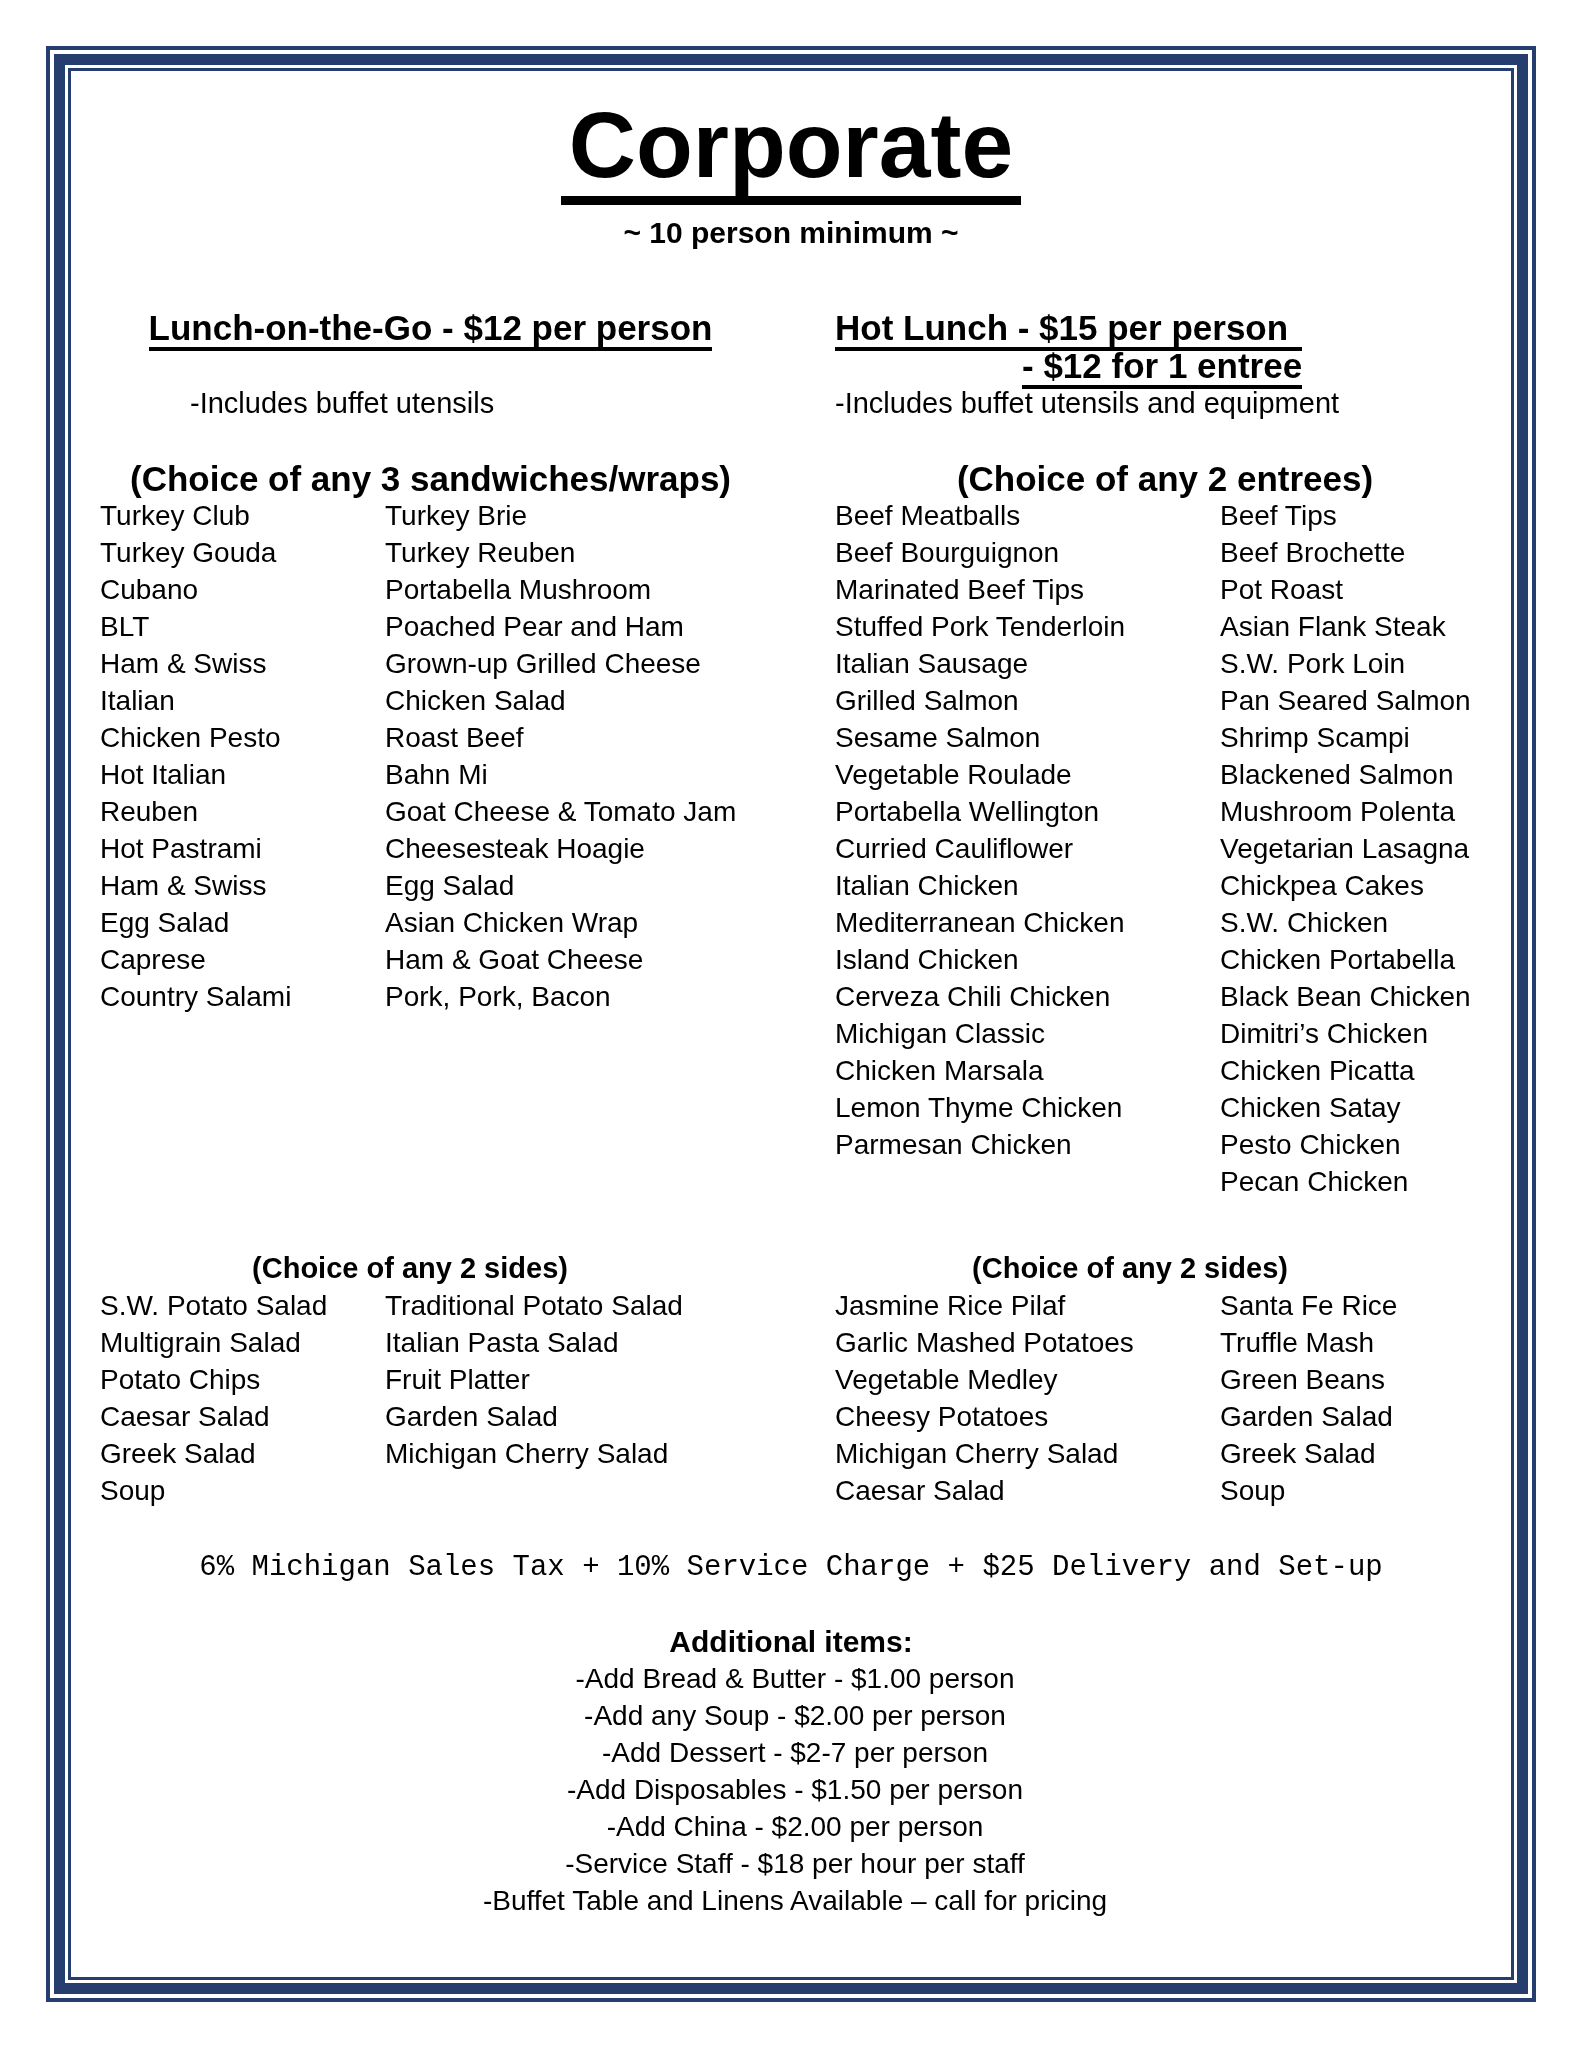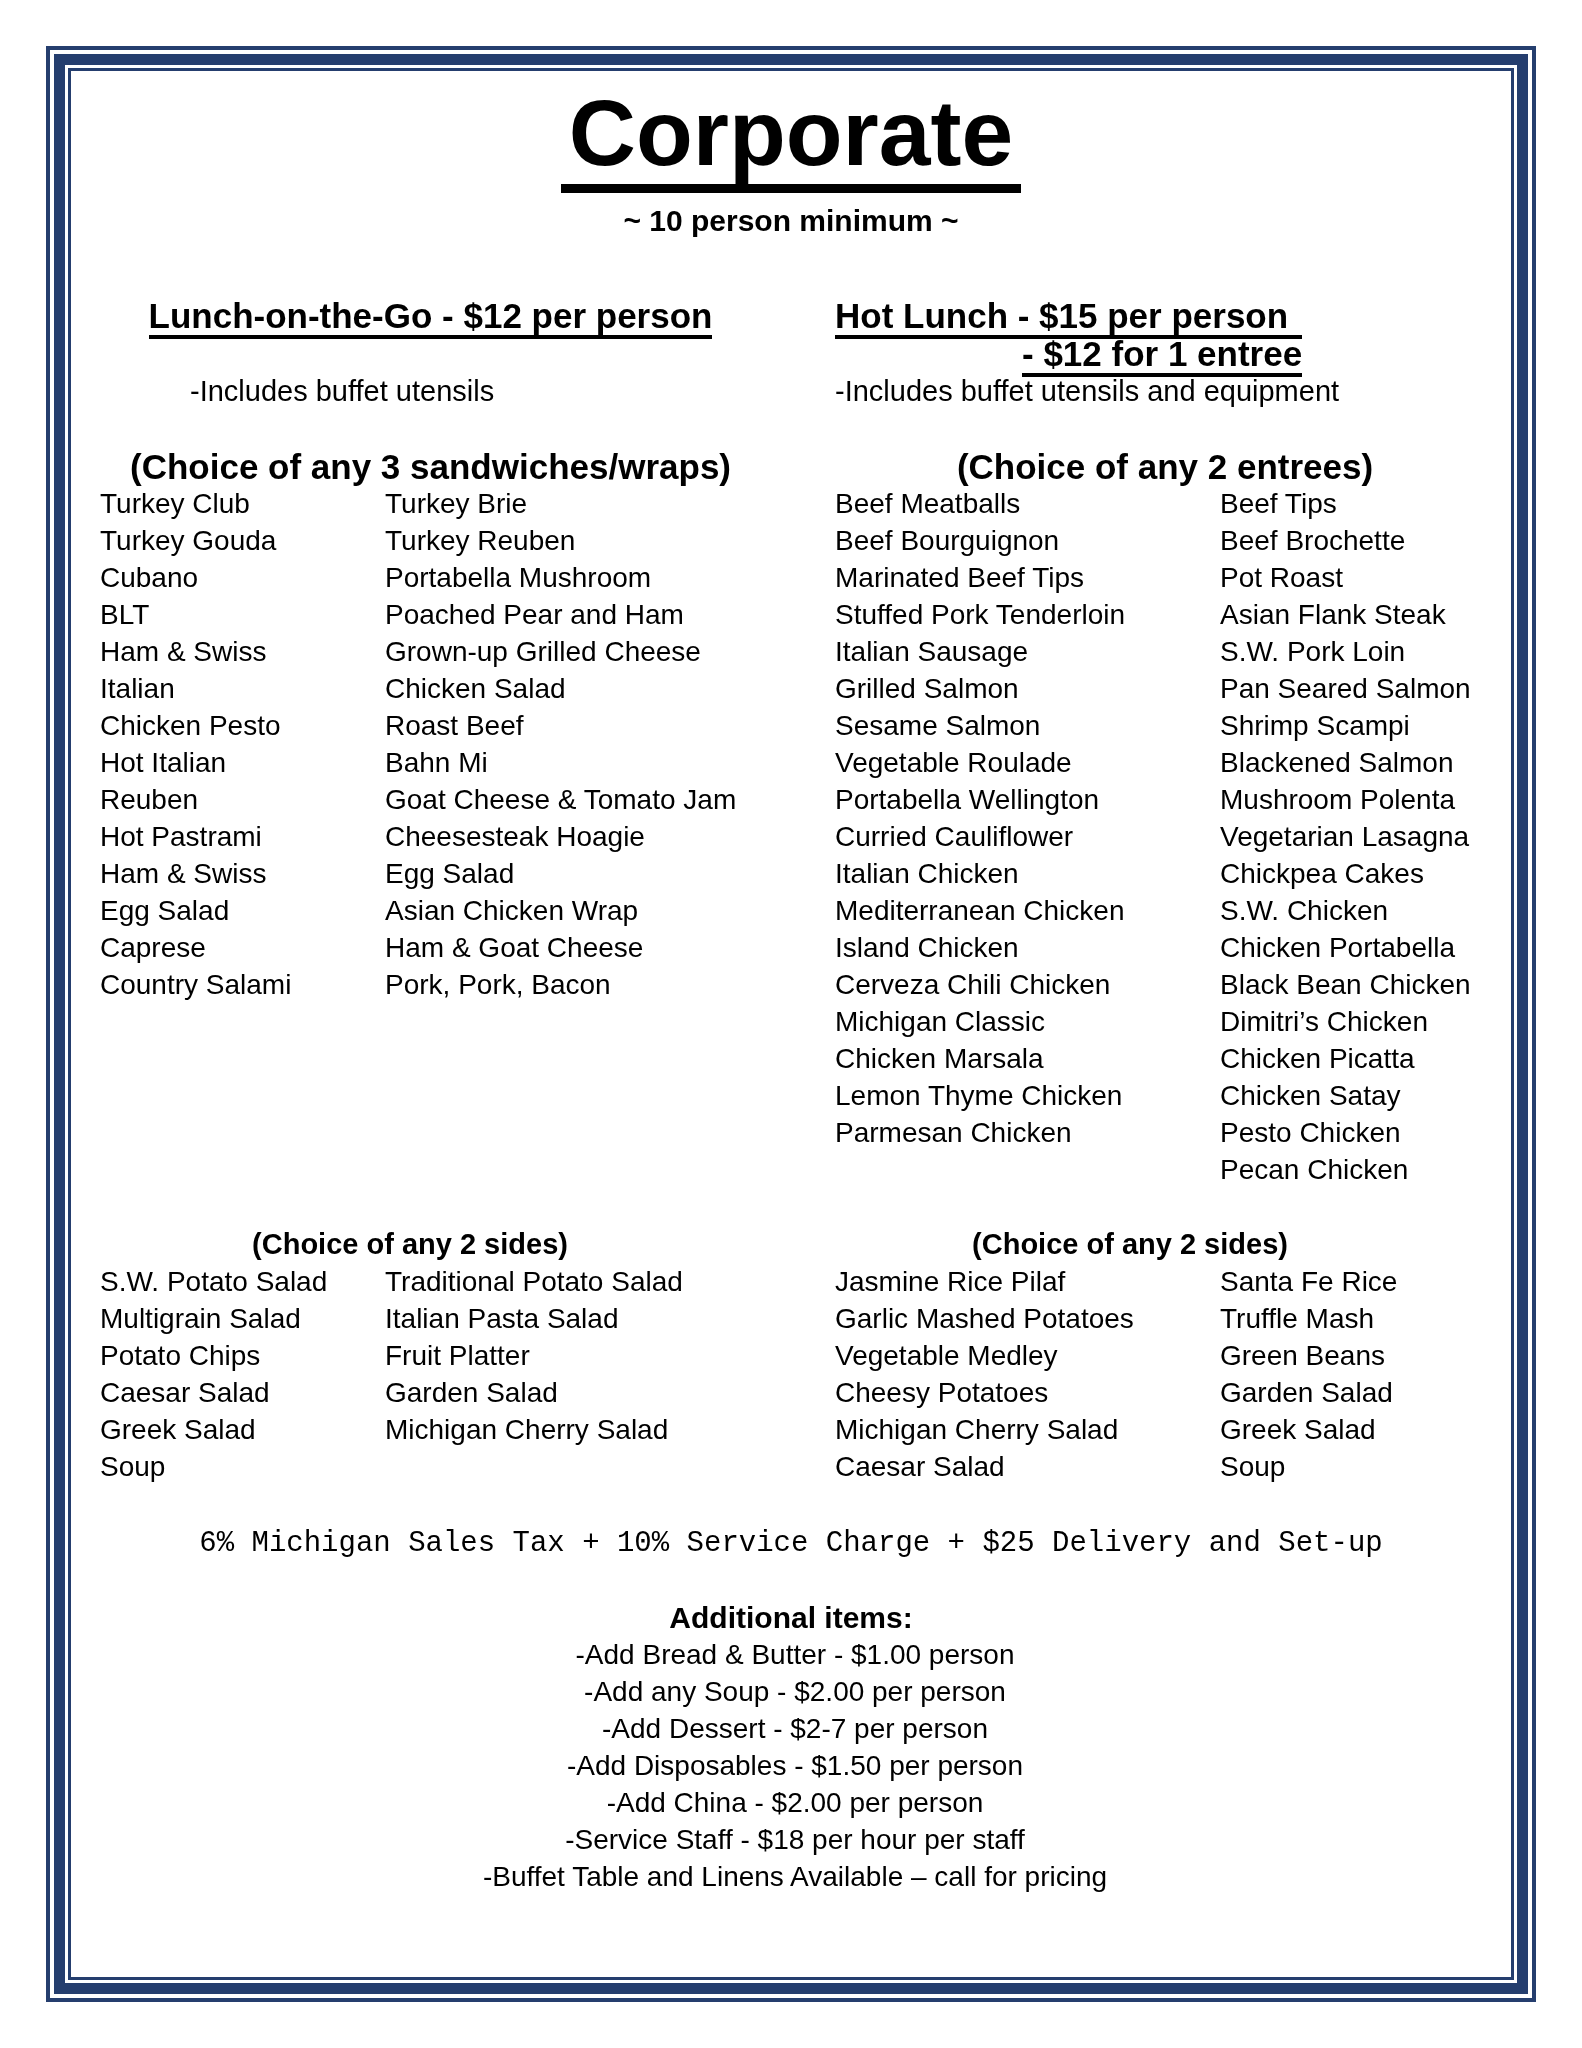--- a/index.html
+++ b/index.html
@@ -9,21 +9,21 @@
     position:relative; width:1582px; height:2048px; background:#fff;
     font-family:"Liberation Sans", sans-serif; color:#000; overflow:hidden;
   }
   
   .frame{ position:absolute; inset:46px; border:4px solid var(--navy); pointer-events:none; }
   .frame::before{ content:""; position:absolute; inset:4px; border:11px solid var(--navy); }
   .frame::after{ content:""; position:absolute; inset:18px; border:3px solid var(--navy); }
 
   .content{ position:absolute; left:71px; top:71px; right:71px; bottom:71px; }
 
-  .title-wrap{ text-align:center; margin-top:16px; }
+  .title-wrap{ text-align:center; margin-top:28px; }
   .title{
     display:inline-block; font-size:93px; font-weight:bold; line-height:1.0;
     border-bottom:9px solid #000; padding:0 8px 4px 8px;
   }
   .subtitle{ text-align:center; font-size:30px; font-weight:bold; line-height:1.2; margin-top:10px; }
 
   .cols{ display:flex; align-items:flex-start; }
   .cols.top{ margin-top:58px; }
   .col-left{ width:690px; padding-left:29px; }
   .col-right{ width:660px; margin-left:74px; }
@@ -43,21 +43,21 @@
 
   .list-row{ display:flex; align-items:flex-start; }
   .subcol-a{ width:285px; }
   .subcol-b{ flex:1; }
   .subcol-a-wide{ width:385px; }
   .mi{ font-size:28px; line-height:37px; white-space:nowrap; }
 
   .sides-row{ margin-top:38px; }
   .sides-inner-left{ width:620px; }
   .sides-inner-right{ width:590px; }
-  .sides-heading{ font-size:29px; font-weight:bold; line-height:37px; text-align:center; }
+  .sides-heading{ font-size:29px; font-weight:bold; line-height:37px; text-align:center;margin-top:12px; }
 
   .tax{ text-align:center; font-size:29px; line-height:37px; margin-top:40px;font-family:Liberation Mono, monospace; }
   .add-heading{ text-align:center; font-size:30px; font-weight:bold; line-height:37px; margin-top:37px; }
   .add-items .mi{ text-align:center; white-space:normal;padding-left:8px; }
 </style>
 </head>
 <body>
 
 <div class="page">
   <div class="frame"></div>

